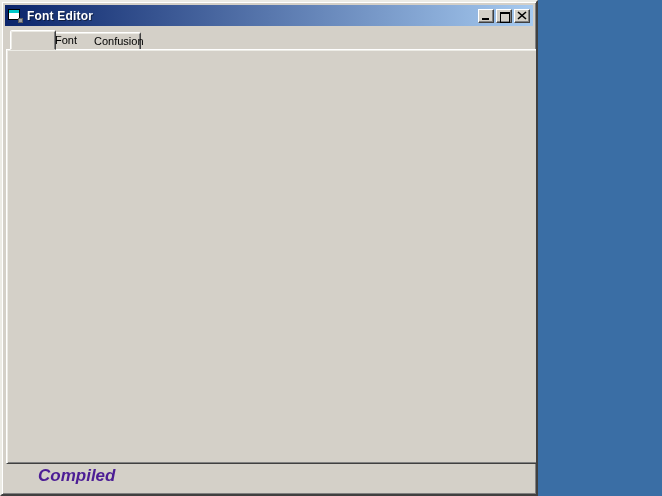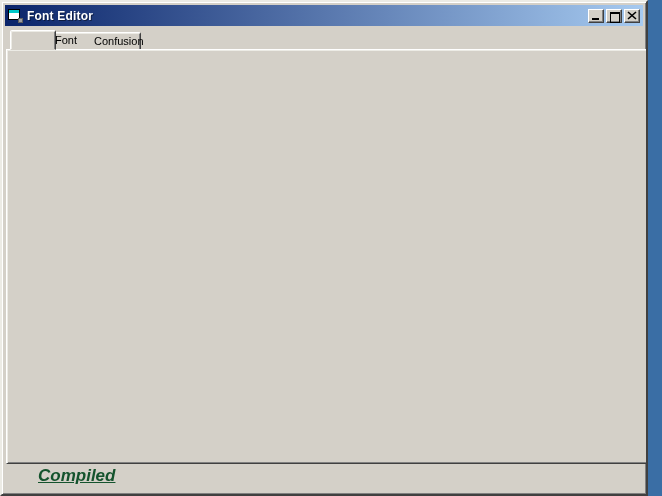--- a/index.html
+++ b/index.html
@@ -1,18 +1,18 @@
 <!DOCTYPE html>
 <html style="--titlebar1: #0A246A; --titlebar2: #A6CAF0; --face: #D4D0C8; --navy: #10106A; --selection: #2121C8; --crosshair: #00E5EE;"><head>
 <meta charset="utf-8">
 <style>
   html,body{margin:0;padding:0;background:#3a6ea5;}
   *{box-sizing:border-box;}
   .window{
-    position:relative;width:648px;height:496px;
+    position:relative;width:538px;height:496px;
     background:var(--face,#D4D0C8);
     font-family:"Liberation Sans",sans-serif;font-size:11px;color:#000;
     border:2px solid;border-color:#ECEBE5 #404040 #404040 #ECEBE5;
     box-shadow:inset 1px 1px 0 #fff, inset -1px -1px 0 #808080;
     overflow:hidden;
   }
   
   .titlebar{position:absolute;left:3px;top:3px;right:3px;height:21px;
     background:linear-gradient(90deg,var(--titlebar1,#0A246A),var(--titlebar2,#A6CAF0));
     display:flex;align-items:center;padding:0 3px;}
@@ -110,21 +110,21 @@
   .preview .vline{position:absolute;left:101px;top:0;width:1px;height:100%;
     background:repeating-linear-gradient(to bottom,var(--crosshair,#00E5EE) 0 5px,transparent 5px 9px);}
   .preview .hline{position:absolute;top:101px;left:0;height:1px;width:100%;
     background:repeating-linear-gradient(to right,var(--crosshair,#00E5EE) 0 5px,transparent 5px 9px);}
   .preview .marker{position:absolute;left:104px;top:97px;width:0;height:0;
     border-top:5px solid transparent;border-bottom:5px solid transparent;border-left:7px solid var(--crosshair,#00E5EE);}
   
   .checkbox{position:absolute;width:13px;height:13px;background:#fff;border:1px solid;
     border-color:#808080 #FFFFFF #FFFFFF #808080;box-shadow:inset 1px 1px 0 #404040;}
   
-  .status{position:absolute;left:36px;top:464px;font-size:17px;font-weight:bold;font-style:italic;color:#14532d;text-decoration:underline;}
+  .status{position:absolute;left:36px;top:464px;font-size:17px;font-weight:bold;font-style:italic;color:#4c1d95;}
 </style>
 </head>
 <body>
 
 <div class="window">
 
   <div class="titlebar">
     <span class="app-icon">
       <span class="form">
           <span class="bar"></span>

